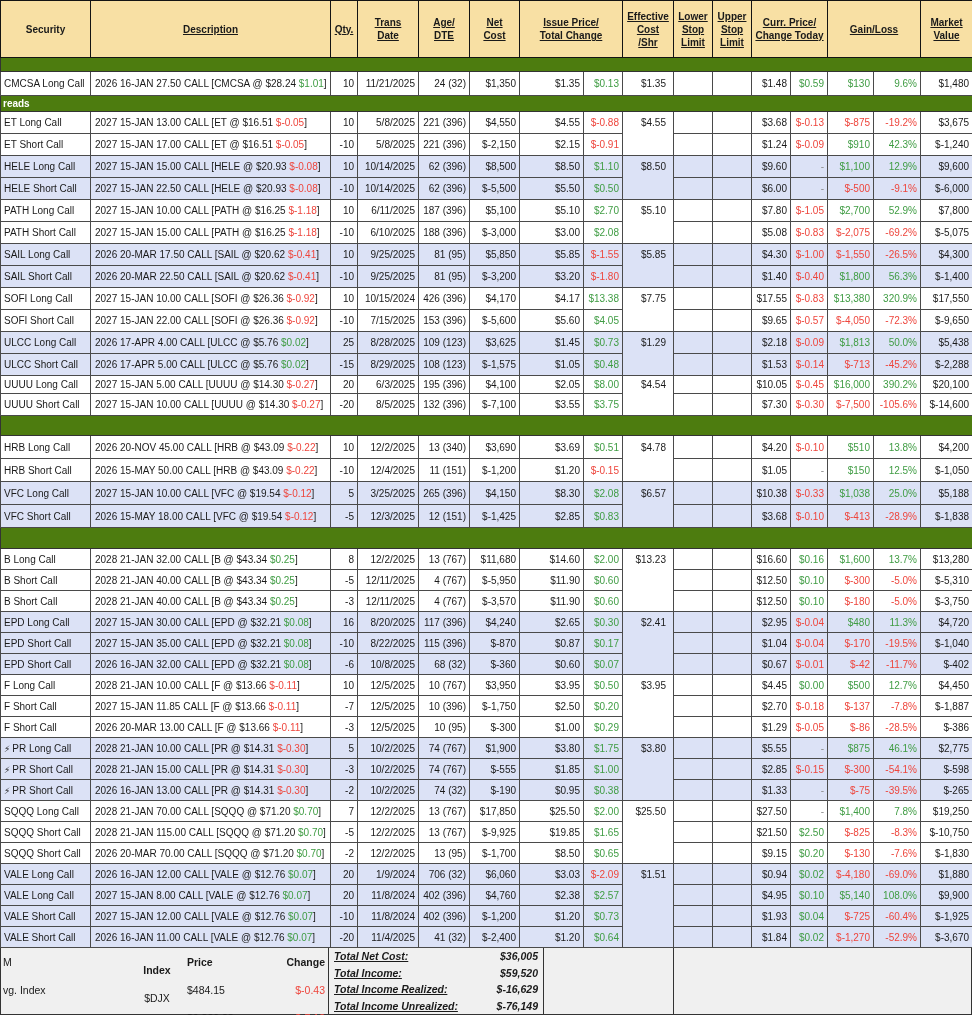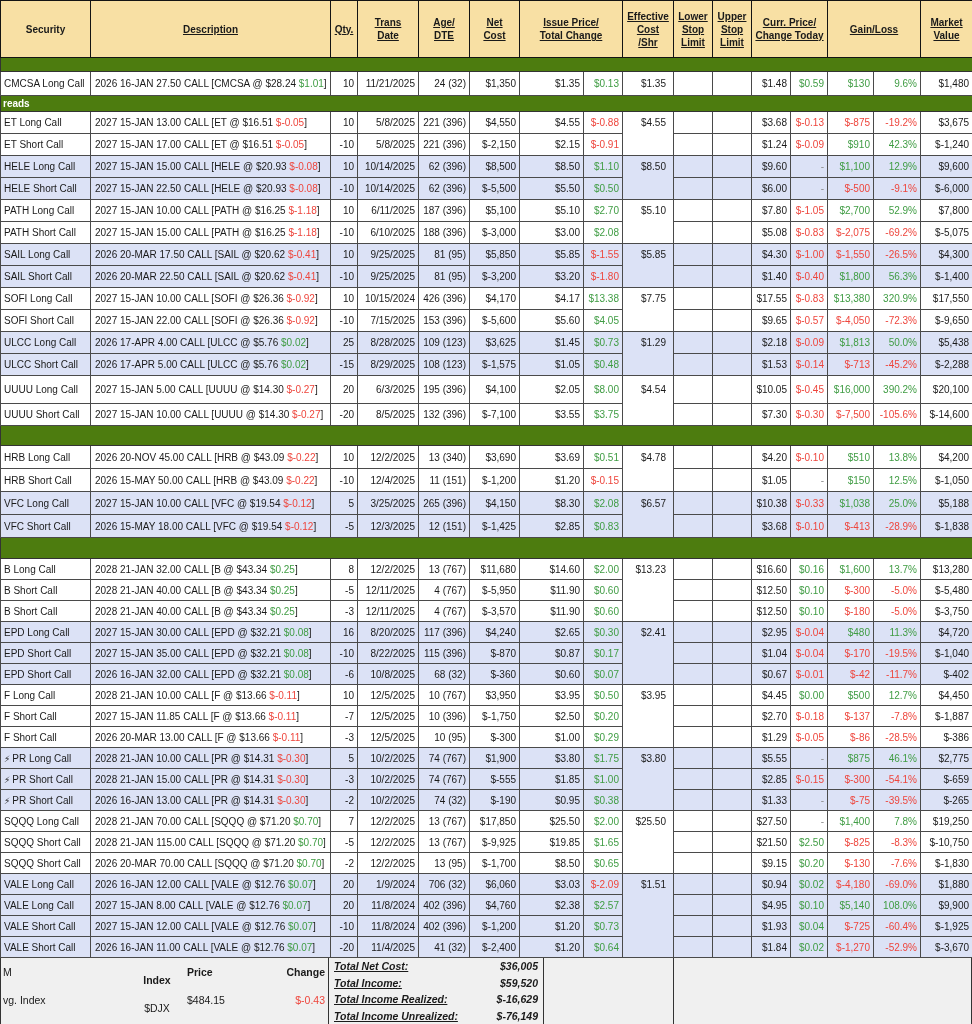--- a/index.html
+++ b/index.html
@@ -331,21 +331,21 @@
         <td class="c r pos">$0.48</td>
         <td class="c r c-eff mt"></td>
         <td class="c"></td>
         <td class="c"></td>
         <td class="c r">$1.53</td>
         <td class="c r neg">$-0.14</td>
         <td class="c r neg">$-713</td>
         <td class="c r neg">-45.2%</td>
         <td class="c r">$-2,288</td>
       </tr>
-      <tr class="shade-w" style="height: 28px;">
+      <tr class="shade-w" style="height: 18px;">
         <td class="c c-sec">UUUU Long Call</td>
         <td class="c c-desc"><span>2027 15-JAN 5.00 CALL [UUUU @ $14.30 </span><span class="neg">$-0.27</span><span>]</span></td>
         <td class="c r">20</td>
         <td class="c r">6/3/2025</td>
         <td class="c r">195 (396)</td>
         <td class="c r">$4,100</td>
         <td class="c r">$2.05</td>
         <td class="c r pos">$8.00</td>
         <td class="c r c-eff mb">$4.54</td>
         <td class="c"></td>
@@ -479,21 +479,21 @@
         <td class="c r">$-5,950</td>
         <td class="c r">$11.90</td>
         <td class="c r pos">$0.60</td>
         <td class="c r c-eff mb mt"></td>
         <td class="c"></td>
         <td class="c"></td>
         <td class="c r">$12.50</td>
         <td class="c r pos">$0.10</td>
         <td class="c r neg">$-300</td>
         <td class="c r neg">-5.0%</td>
-        <td class="c r">$-5,480</td>
+        <td class="c r">$-5,310</td>
       </tr>
       <tr class="shade-w" style="height: 21px;">
         <td class="c c-sec">B Short Call</td>
         <td class="c c-desc"><span>2028 21-JAN 40.00 CALL [B @ $43.34 </span><span class="pos">$0.25</span><span>]</span></td>
         <td class="c r">-3</td>
         <td class="c r">12/11/2025</td>
         <td class="c r">4 (767)</td>
         <td class="c r">$-3,570</td>
         <td class="c r">$11.90</td>
         <td class="c r pos">$0.60</td>
@@ -641,21 +641,21 @@
         <td class="c r">$-555</td>
         <td class="c r">$1.85</td>
         <td class="c r pos">$1.00</td>
         <td class="c r c-eff mb mt"></td>
         <td class="c"></td>
         <td class="c"></td>
         <td class="c r">$2.85</td>
         <td class="c r neg">$-0.15</td>
         <td class="c r neg">$-300</td>
         <td class="c r neg">-54.1%</td>
-        <td class="c r">$-659</td>
+        <td class="c r">$-598</td>
       </tr>
       <tr class="shade-l" style="height: 21px;">
         <td class="c c-sec"><span class="bolt">⚡︎</span>PR Short Call</td>
         <td class="c c-desc"><span>2026 16-JAN 13.00 CALL [PR @ $14.31 </span><span class="neg">$-0.30</span><span>]</span></td>
         <td class="c r">-2</td>
         <td class="c r">10/2/2025</td>
         <td class="c r">74 (32)</td>
         <td class="c r">$-190</td>
         <td class="c r">$0.95</td>
         <td class="c r pos">$0.38</td>

